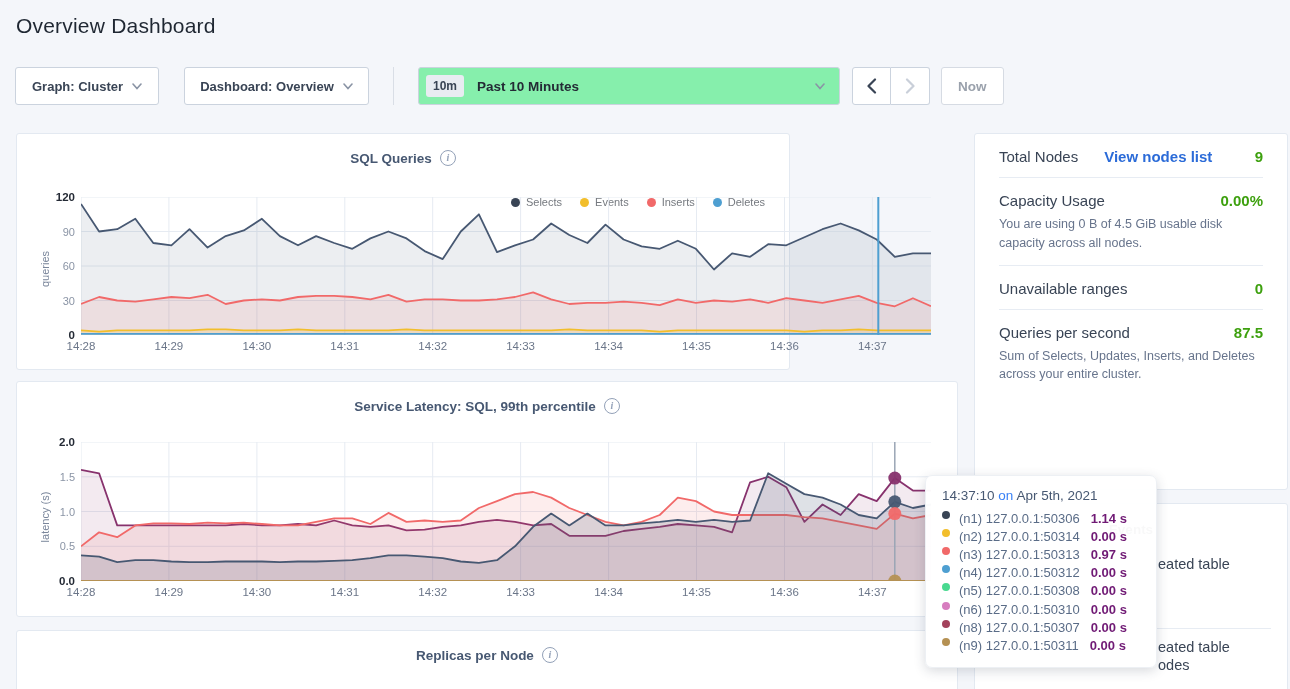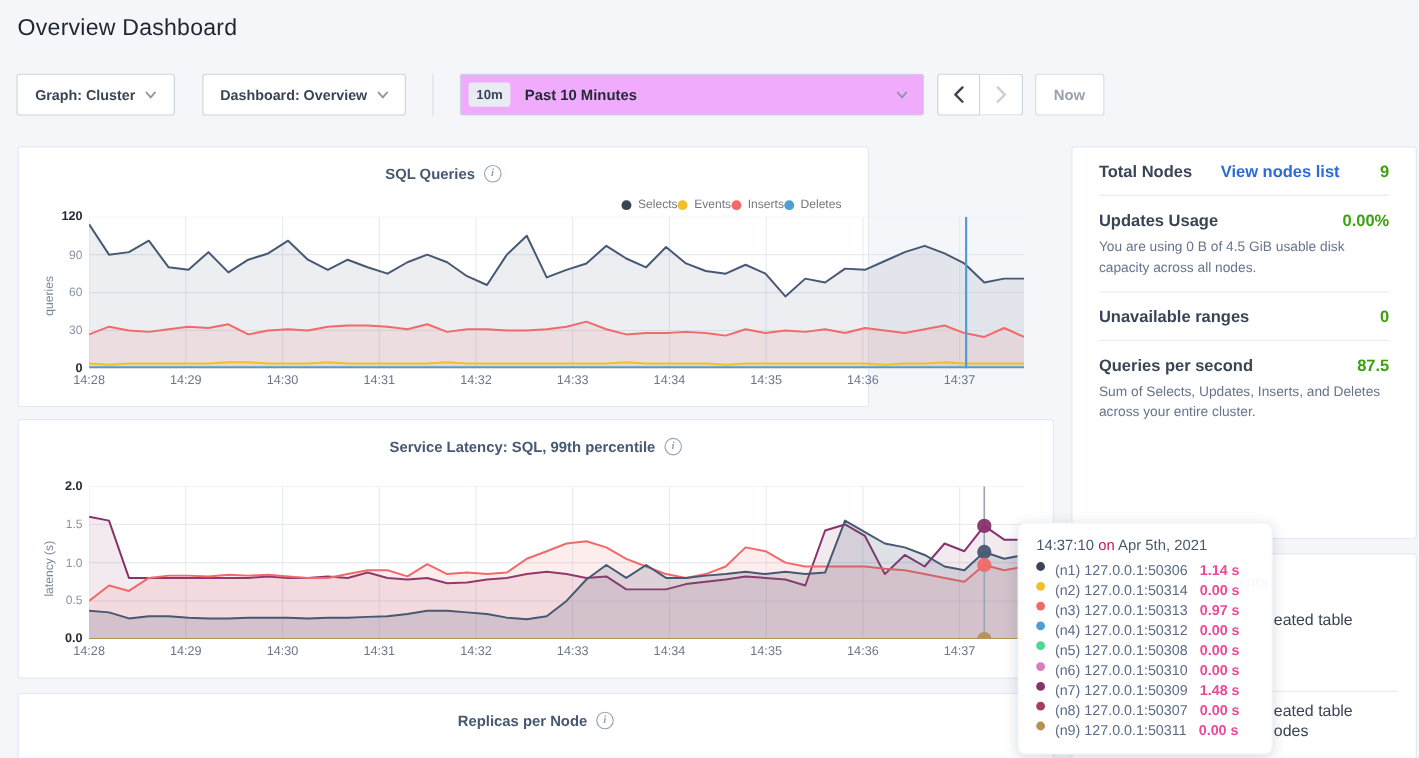--- a/index.html
+++ b/index.html
@@ -20,21 +20,21 @@
   .dd {
     position:absolute; top:0; height:38px; background:#fff; border:1px solid #cbd3de; border-radius:3px;
     display:flex; align-items:center; justify-content:center; gap:9px;
     font-size:13px; font-weight:700; color:#394455; cursor:pointer;
   }
   .dd-graph { left:15px; width:144px; }
   .dd-dash  { left:184px; width:185px; }
   .chev { width:10px; height:7px; display:inline-block; }
   .vdivider { position:absolute; left:393px; top:0; height:38px; width:1px; background:#d9dee6; }
   .timepicker {
-    position:absolute; left:418px; top:0; width:422px; height:38px; background:#f0abfc;
+    position:absolute; left:418px; top:0; width:422px; height:38px; background:#86efac;
     border:1px solid #cbd3de; border-radius:3px; display:flex; align-items:center; cursor:pointer;
   }
   .range-badge { margin-left:7px; background:#e8ecf2; border-radius:3px; padding:4px 7px; font-size:12px; font-weight:700; color:#394455; }
   .range-label { margin-left:13px; font-size:13.5px; font-weight:700; color:#242a35; }
   .timepicker .chev { margin-left:auto; margin-right:14px; }
   .navgroup { position:absolute; left:852px; top:0; display:flex; }
   .navbtn {
     width:39px; height:38px; background:#fff; border:1px solid #cbd3de; display:flex; align-items:center; justify-content:center; cursor:pointer;
   }
   .navbtn.prev { border-radius:3px 0 0 3px; }
@@ -54,21 +54,21 @@
 
   .chart-title {
     margin-top:16px; display:flex; align-items:center; justify-content:center; gap:8px;
     font-size:13.5px; font-weight:700; color:#475872;
   }
   .info-icon {
     width:16px; height:16px; border:1.3px solid #93a1b8; border-radius:50%;
     color:#93a1b8; font-size:10px; font-weight:700; line-height:13px; text-align:center;
     font-family:"Liberation Serif", serif; font-style:italic; cursor:pointer; flex:0 0 auto;
   }
-  .legend { position:absolute; top:46px; right:24px; display:flex; }
+  .legend { position:absolute; top:62px; right:24px; display:flex; gap:18px; }
   .legend-item { display:flex; align-items:center; gap:6px; font-size:11px; color:#75797f; cursor:pointer; }
   .legend-dot { width:9px; height:9px; border-radius:50%; }
 
   .plot-wrap { position:absolute; left:0; top:0; width:100%; }
   .plot { position:absolute; left:64px; width:850px; }
   .ylabels { position:absolute; left:0; top:0; width:58px; }
   .ytick { position:absolute; right:0; font-size:11px; color:#8a94a5; }
   .ytick.strong { font-weight:700; color:#242a35; font-size:11.5px; }
   .ylab {
     position:absolute; left:28px; font-size:11px; color:#7a869b;
@@ -76,41 +76,41 @@
   }
   .xlabels { position:absolute; left:64px; width:850px; height:16px; }
   .xtick { position:absolute; top:0; transform:translateX(-50%); font-size:11.5px; color:#6b7689; }
 
   
   .summary-title { text-align:center; font-size:14px; font-weight:700; color:#242a35; margin:17px 0 6px; }
   .summary-rows { padding:0 24px; }
   .summary-row { padding:14px 0 12px; }
   .summary-row + .summary-row { border-top:1px solid #e7ecf3; }
   .sr-head { display:flex; align-items:baseline; }
-  .sr-label { font-size:15px; font-weight:700; color:#394455; }
+  .sr-label { font-size:15px; font-weight:400; color:#394455; }
   .sr-link { font-size:15px; font-weight:700; color:#2b6bd8; margin-left:26px; text-decoration:none; cursor:pointer; }
   .sr-value { margin-left:auto; font-size:15px; font-weight:700; }
   .sr-desc { margin-top:6px; font-size:12.5px; line-height:1.5; color:#67748c; }
 
   
   .events-title { text-align:center; font-size:13.5px; font-weight:700; color:#242a35; margin-top:18px; }
   .event-frag { position:absolute; font-size:14.5px; color:#394455; white-space:nowrap; }
   .events-divider { position:absolute; left:16px; right:16px; border-top:1px solid #e7ecf3; }
 
   
   .tooltip {
     position:absolute; left:925px; top:475px; width:232px; z-index:50;
     background:rgba(255,255,255,0.97); border:1px solid #edf0f4; border-radius:7px;
     box-shadow:0 3px 12px rgba(40,50,70,0.18); padding:12px 14px 12px 16px;
   }
   .tt-head { font-size:13.5px; color:#475872; margin-bottom:6px; }
-  .tt-head .tt-on { color:#be185d;margin-top:30px; }
+  .tt-head .tt-on { color:#3b82f6;margin-top:30px; }
   .tt-row { display:flex; align-items:flex-start; gap:9px; padding:1.6px 0; font-size:13px; color:#5a6c87; }
   .tt-dot { width:8px; height:8px; border-radius:50%; flex:0 0 auto; }
-  .tt-val { font-weight:700; color:#ec4899; margin-left:2px; }
+  .tt-val { font-weight:700; color:#701a75; margin-left:2px; }
 </style>
 </head>
 <body>
 
 <div class="page">
 
   <h1 class="page-title">Overview Dashboard</h1>
 
   <div class="controls">
     <div class="dd dd-graph">
@@ -289,21 +289,21 @@
     <div class="summary-rows">
         <div class="summary-row">
           <div class="sr-head">
             <span class="sr-label">Total Nodes</span>
             <a class="sr-link">View nodes list</a>
             <span class="sr-value" style="color:#3da00e">9</span>
           </div>
         </div>
         <div class="summary-row">
           <div class="sr-head">
-            <span class="sr-label">Updates Usage</span>
+            <span class="sr-label">Capacity Usage</span>
             <span class="sr-value" style="color:#3da00e">0.00%</span>
           </div>
           <div class="sr-desc">You are using 0 B of 4.5 GiB usable disk capacity across all nodes.</div>
         </div>
         <div class="summary-row">
           <div class="sr-head">
             <span class="sr-label">Unavailable ranges</span>
             <span class="sr-value" style="color:#3da00e">0</span>
           </div>
         </div>
@@ -358,25 +358,20 @@
           <span class="tt-dot" style="background:#49D990"></span>
           <span>(n5) 127.0.0.1:50308</span>
           <span class="tt-val">0.00 s</span>
         </div>
         <div class="tt-row">
           <span class="tt-dot" style="background:#D77DBF"></span>
           <span>(n6) 127.0.0.1:50310</span>
           <span class="tt-val">0.00 s</span>
         </div>
         <div class="tt-row">
-          <span class="tt-dot" style="background:#87326D"></span>
-          <span>(n7) 127.0.0.1:50309</span>
-          <span class="tt-val">1.48 s</span>
-        </div>
-        <div class="tt-row">
           <span class="tt-dot" style="background:#A3415B"></span>
           <span>(n8) 127.0.0.1:50307</span>
           <span class="tt-val">0.00 s</span>
         </div>
         <div class="tt-row">
           <span class="tt-dot" style="background:#B59153"></span>
           <span>(n9) 127.0.0.1:50311</span>
           <span class="tt-val">0.00 s</span>
         </div>
       </div>

